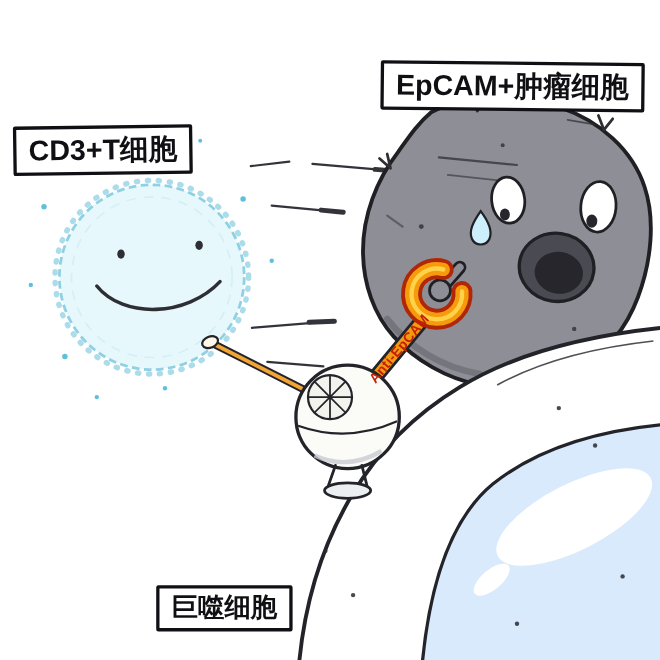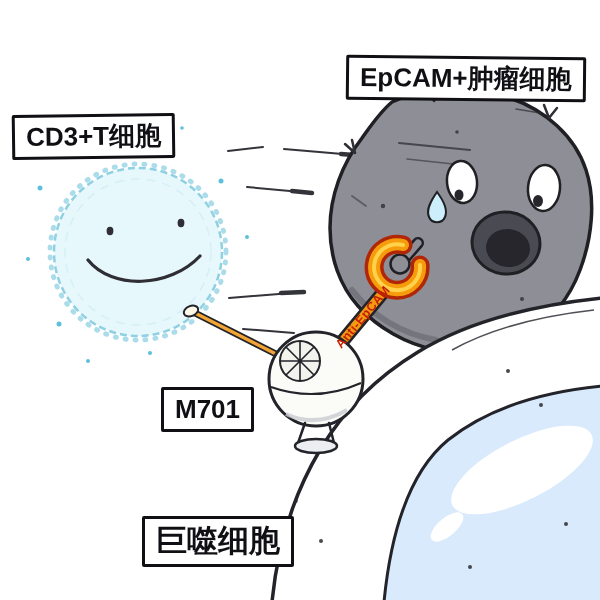--- a/index.html
+++ b/index.html
@@ -129,16 +129,15 @@
     <path d="M420 265 A 23 23 0 1 1 403 245" fill="none" stroke="#b02708" stroke-width="19" stroke-linecap="round"></path>
     <path d="M420 265 A 23 23 0 1 1 403 245" fill="none" stroke="#f59b0c" stroke-width="12" stroke-linecap="round"></path>
     <path d="M420 265 A 23 23 0 1 1 403 245" fill="none" stroke="#ffd24a" stroke-width="4" stroke-linecap="round"></path>
 
     <text x="363" y="321" transform="rotate(-50 363 317)" text-anchor="middle" font-family="Liberation Sans, sans-serif" font-size="12.5" font-weight="bold" fill="#c41f00" letter-spacing="0.4">Anti-EpCAM</text>
   </g>
 </svg>
 
   <div class="label" style="left:346px;top:56px;transform:rotate(.6deg)">EpCAM+肿瘤细胞</div>
   <div class="label" style="left:12px;top:114px;transform:rotate(-.8deg)">CD3+T细胞</div>
-  <div class="label" style="left:161px;top:387px">M701</div>
-  <div class="label" style="left:142px;top:516px;font-size:31px">巨噬细胞</div>
+  <div class="label" style="left:142px;top:532px;font-size:24px">巨噬细胞</div>
 
 </div>
 
 </body></html>

